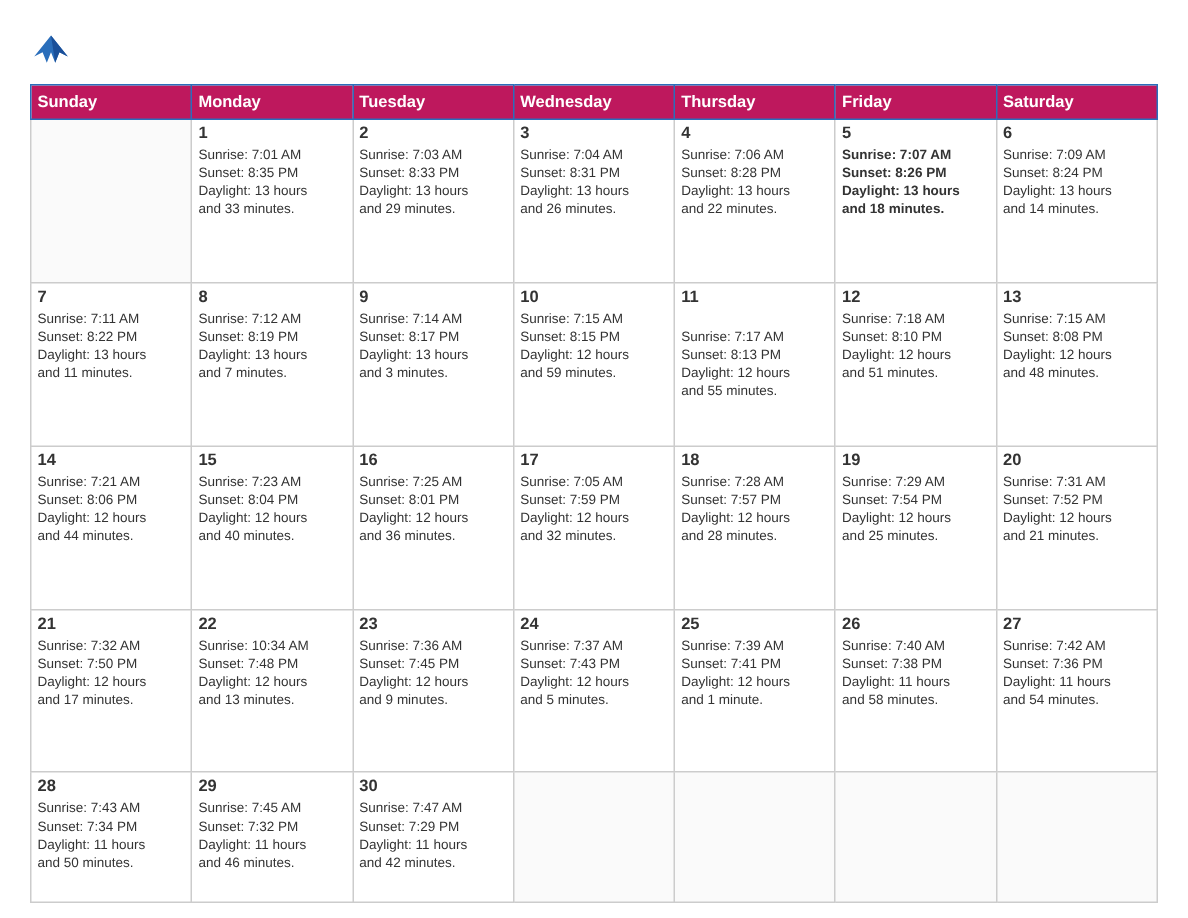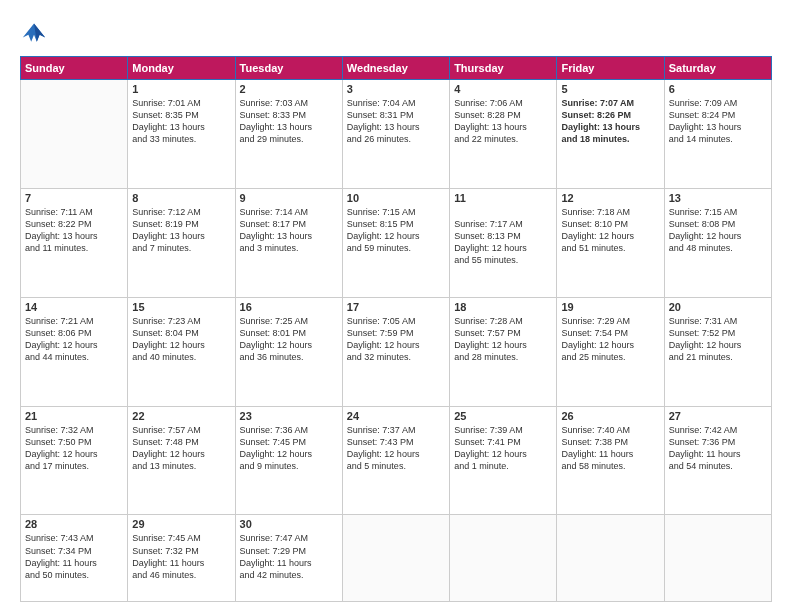--- a/index.html
+++ b/index.html
@@ -279,21 +279,21 @@
         <tr>
           <td>
             <span class="day-num">21</span>
             <div class="cell-text" style="white-space: pre-line;">Sunrise: 7:32 AM
 Sunset: 7:50 PM
 Daylight: 12 hours
 and 17 minutes.</div>
           </td>
           <td>
             <span class="day-num">22</span>
-            <div class="cell-text" style="white-space: pre-line;">Sunrise: 7:57 AM
+            <div class="cell-text" style="white-space: pre-line;">Sunrise: 10:34 AM
 Sunset: 7:48 PM
 Daylight: 12 hours
 and 13 minutes.</div>
           </td>
           <td>
             <span class="day-num">23</span>
             <div class="cell-text" style="white-space: pre-line;">Sunrise: 7:36 AM
 Sunset: 7:45 PM
 Daylight: 12 hours
 and 9 minutes.</div>

